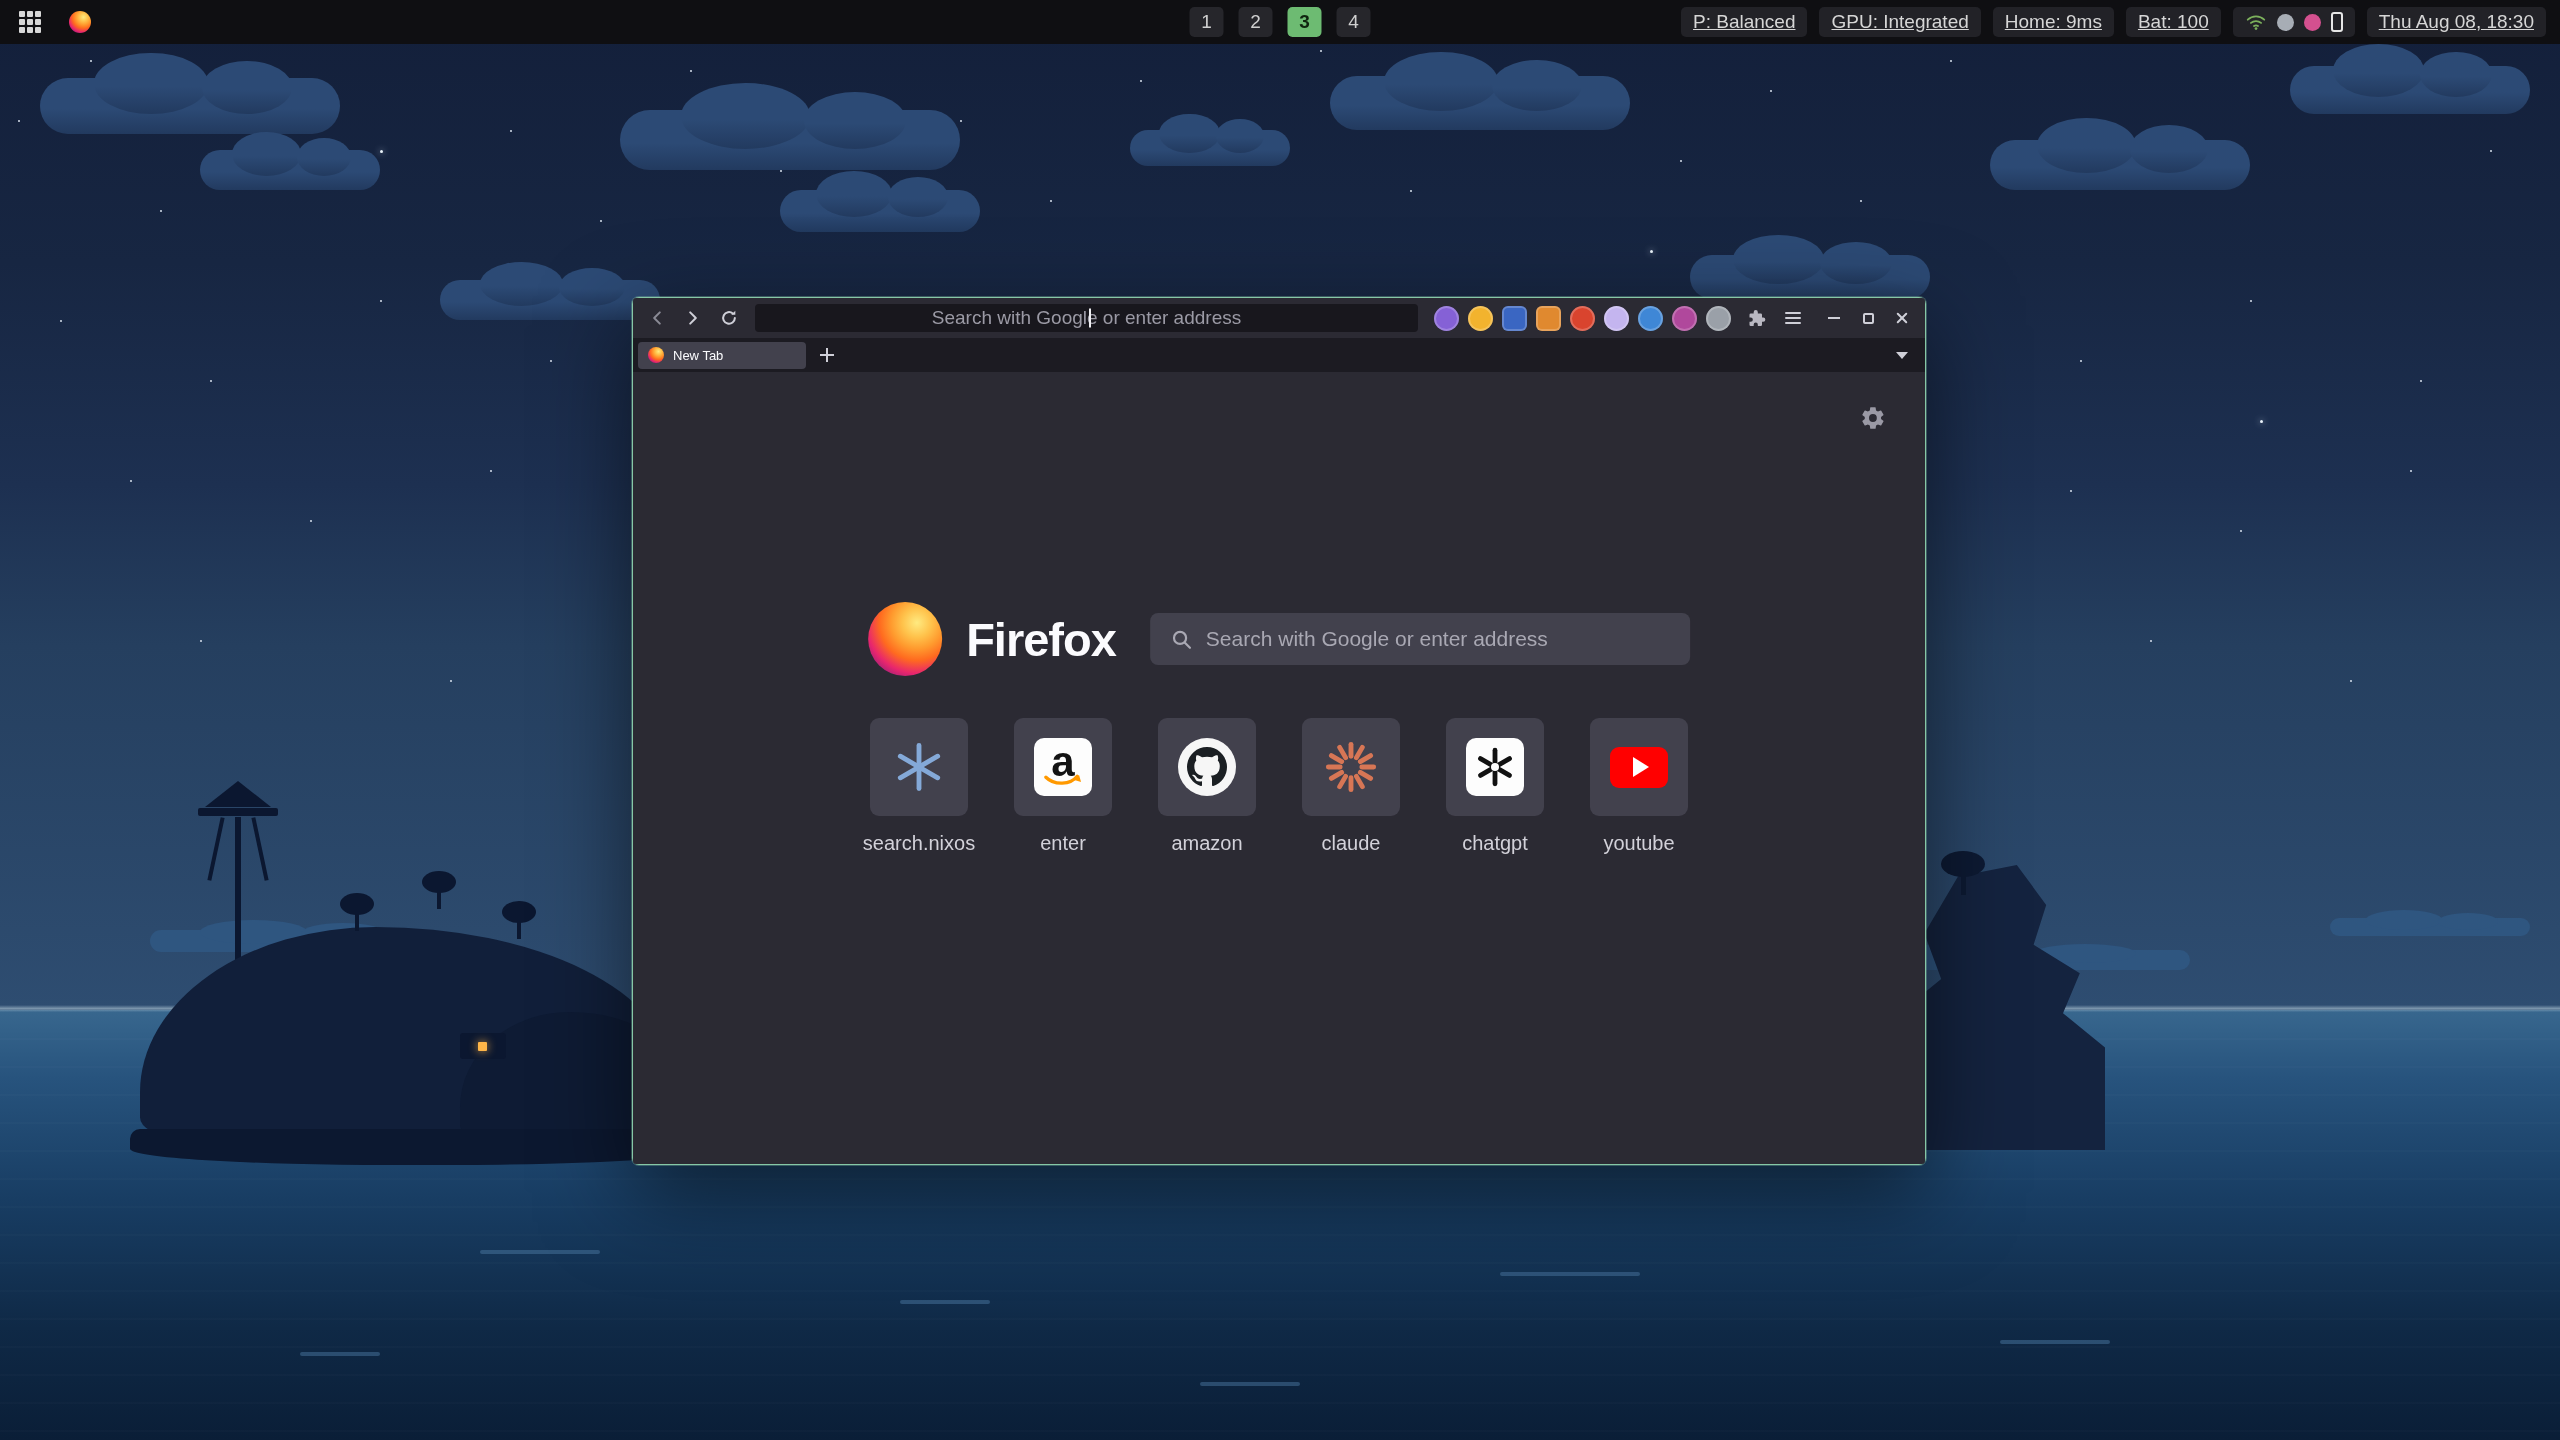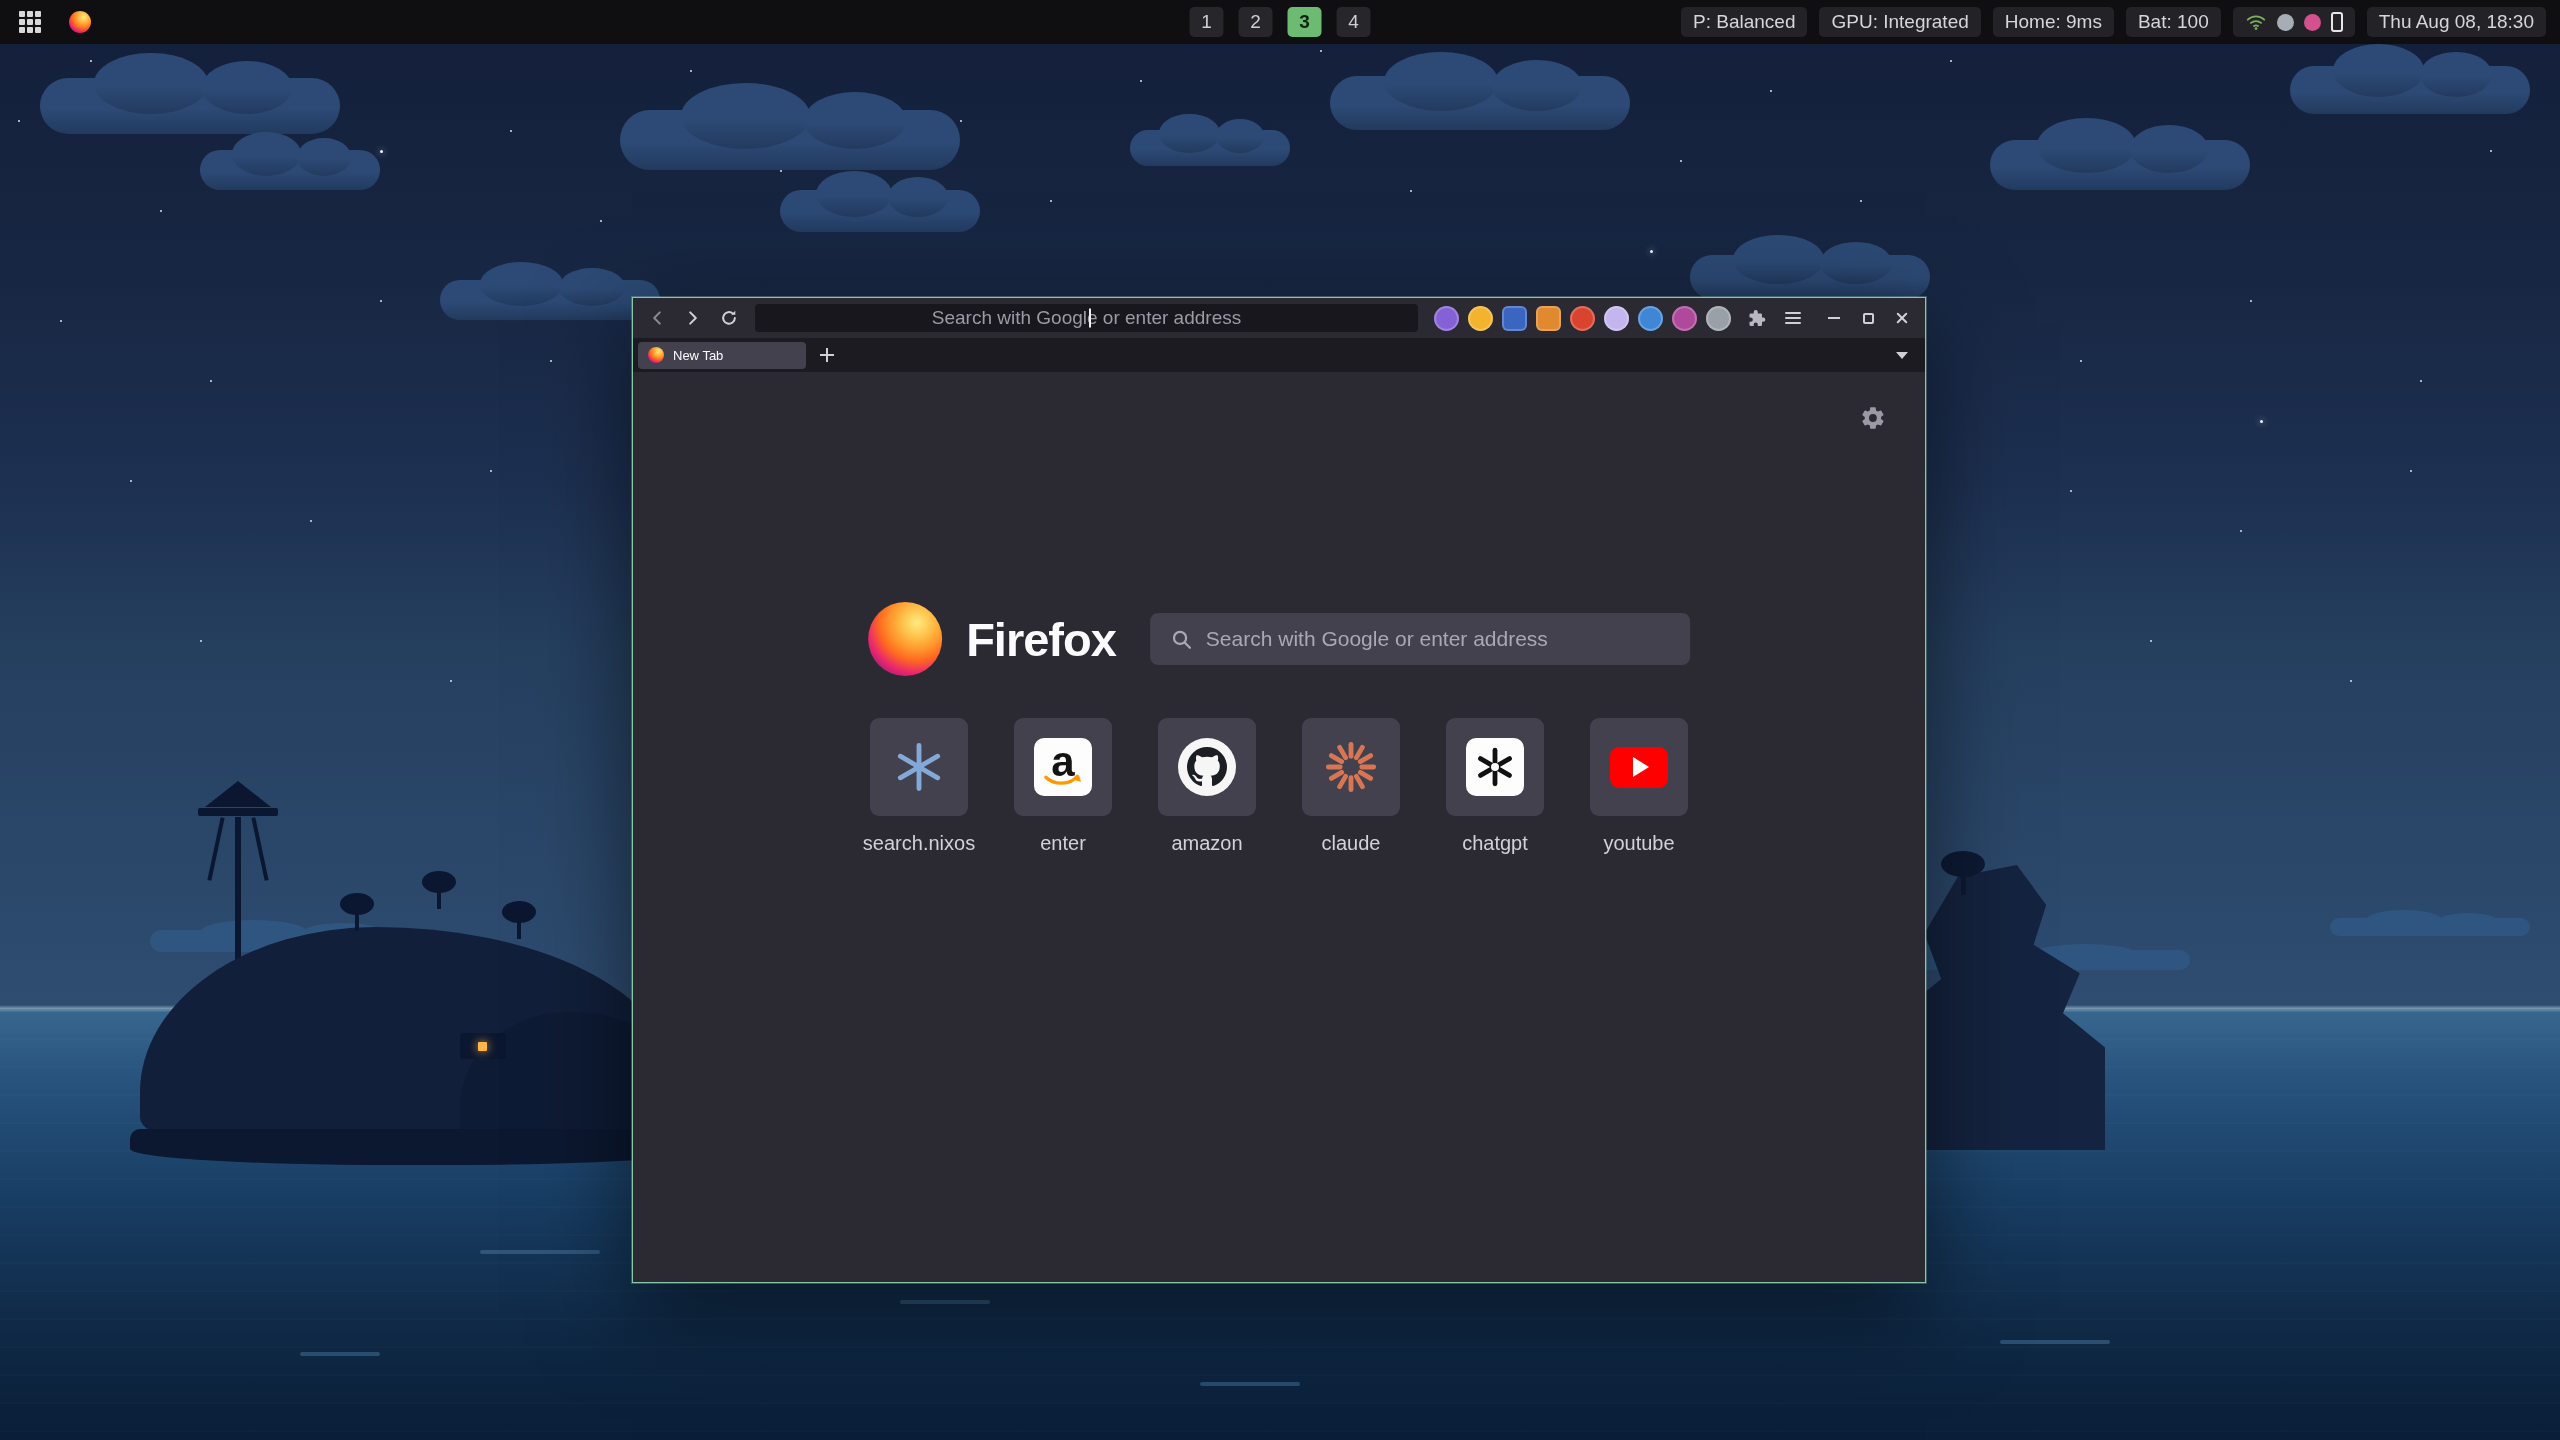--- a/index.html
+++ b/index.html
@@ -88,30 +88,30 @@
   .s16 { width:16px; height:16px; }
   .s74 { width:74px; height:74px; }
   .workspaces { position:absolute; left:50%; transform:translateX(-50%);
     display:flex; gap:15px; }
   .ws { min-width:34px; height:30px; border-radius:5px; background:#26262b; color:#cfcfcf;
     border:none; font-size:19px; display:flex; align-items:center; justify-content:center; cursor:pointer;
     font-family:inherit; }
   .ws.active { background:#6dbb72; color:#10240f; font-weight:bold; }
   .tb-right { margin-left:auto; display:flex; align-items:center; gap:12px; padding-right:14px; }
   .pill { background:#222227; border-radius:5px; height:30px; display:flex; align-items:center;
-    padding:8px 12px; white-space:nowrap; }
+    padding:8px 12px; white-space:nowrap;text-decoration:underline; }
   .tray { gap:10px; }
   .tray-dot { width:17px; height:17px; border-radius:50%; display:inline-block; }
   .tray-dot.grey { background:#a7adb5; }
   .tray-dot.pink { background:#d4508f; }
   .device-glyph { width:12px; height:20px; border:2px solid #e6e6e6; border-radius:3px; display:inline-block; }
 
   
-  .window { position:absolute; left:632px; top:297px; width:1294px; height:986px;
-    background:#2b2a33; border:1px solid #86c7a6; border-radius:0; z-index:5;
+  .window { position:absolute; left:632px; top:297px; width:1294px; height:868px;
+    background:#2b2a33; border:1px solid #86c7a6; border-radius:7px; z-index:5;
     box-shadow:0 0 0 1px rgba(134,199,166,.35), 0 28px 90px rgba(0,0,0,.55); }
 
   .toolbar { height:40px; background:#2b2a33; display:flex; align-items:center;
     padding:0 8px; gap:4px; border-radius:3px 3px 0 0; }
   .navbtn { width:32px; height:30px; background:none; border:none; display:flex; align-items:center;
     justify-content:center; cursor:pointer; border-radius:4px; flex:0 0 auto; }
   .urlbar { flex:1 1 auto; height:28px; background:#18171d; border-radius:4px; position:relative;
     display:flex; align-items:center; margin:0 6px; }
   .urlbar input { width:100%; height:100%; background:transparent; border:none; outline:none;
     color:#fbfbfe; font-size:19px; text-align:center; font-family:inherit; }

